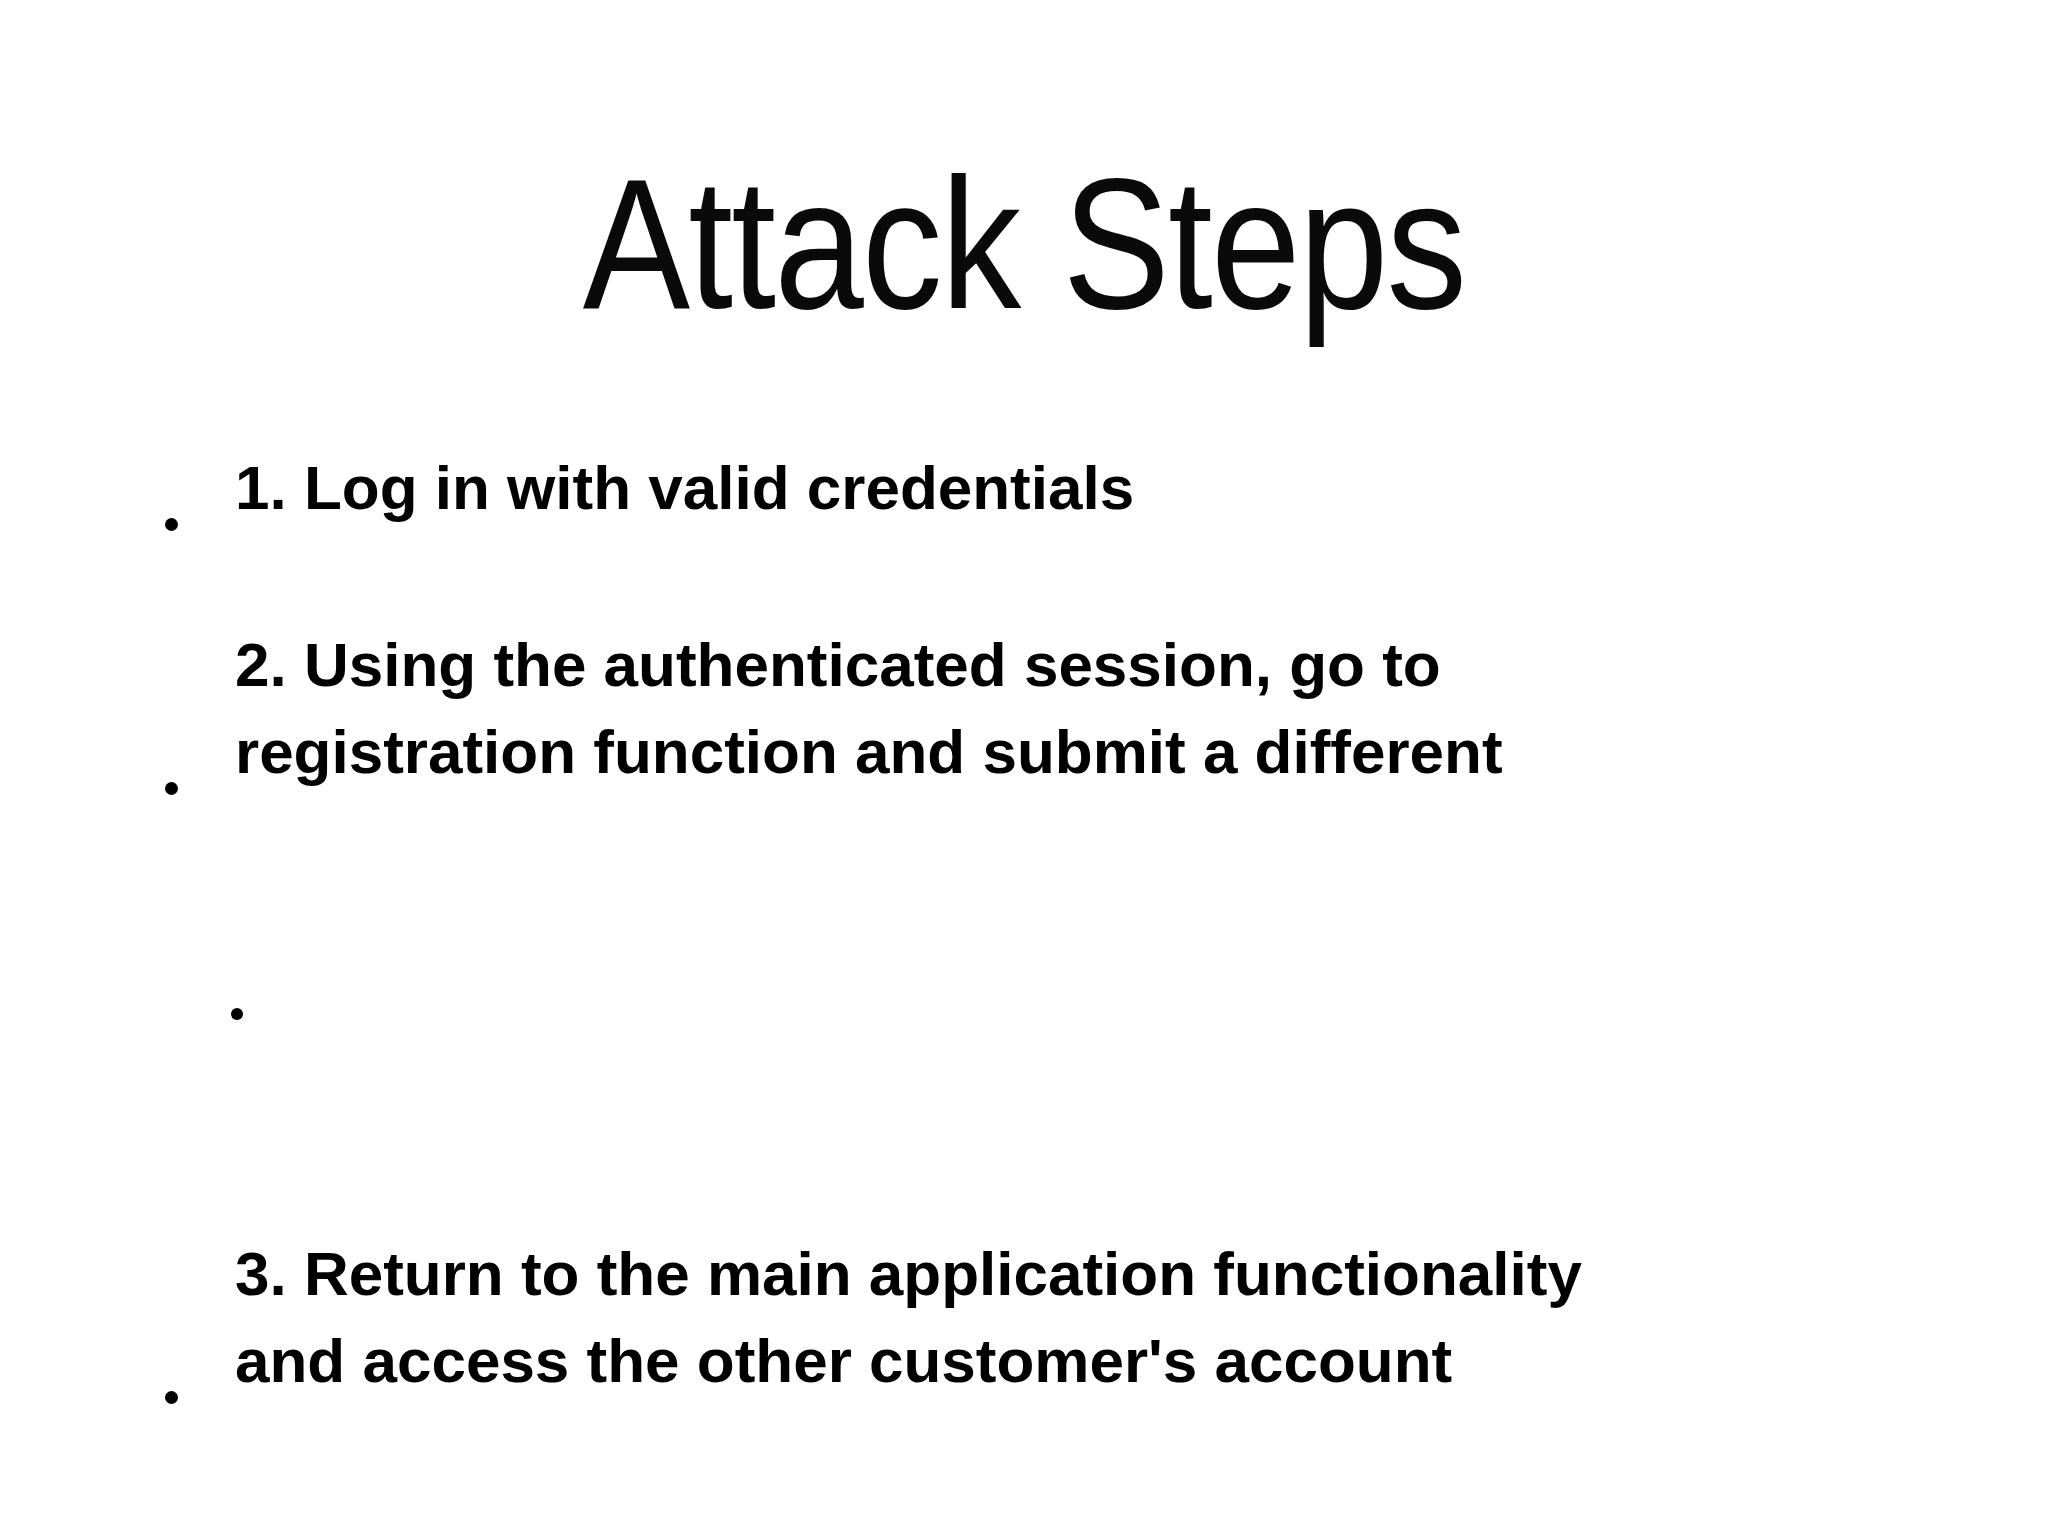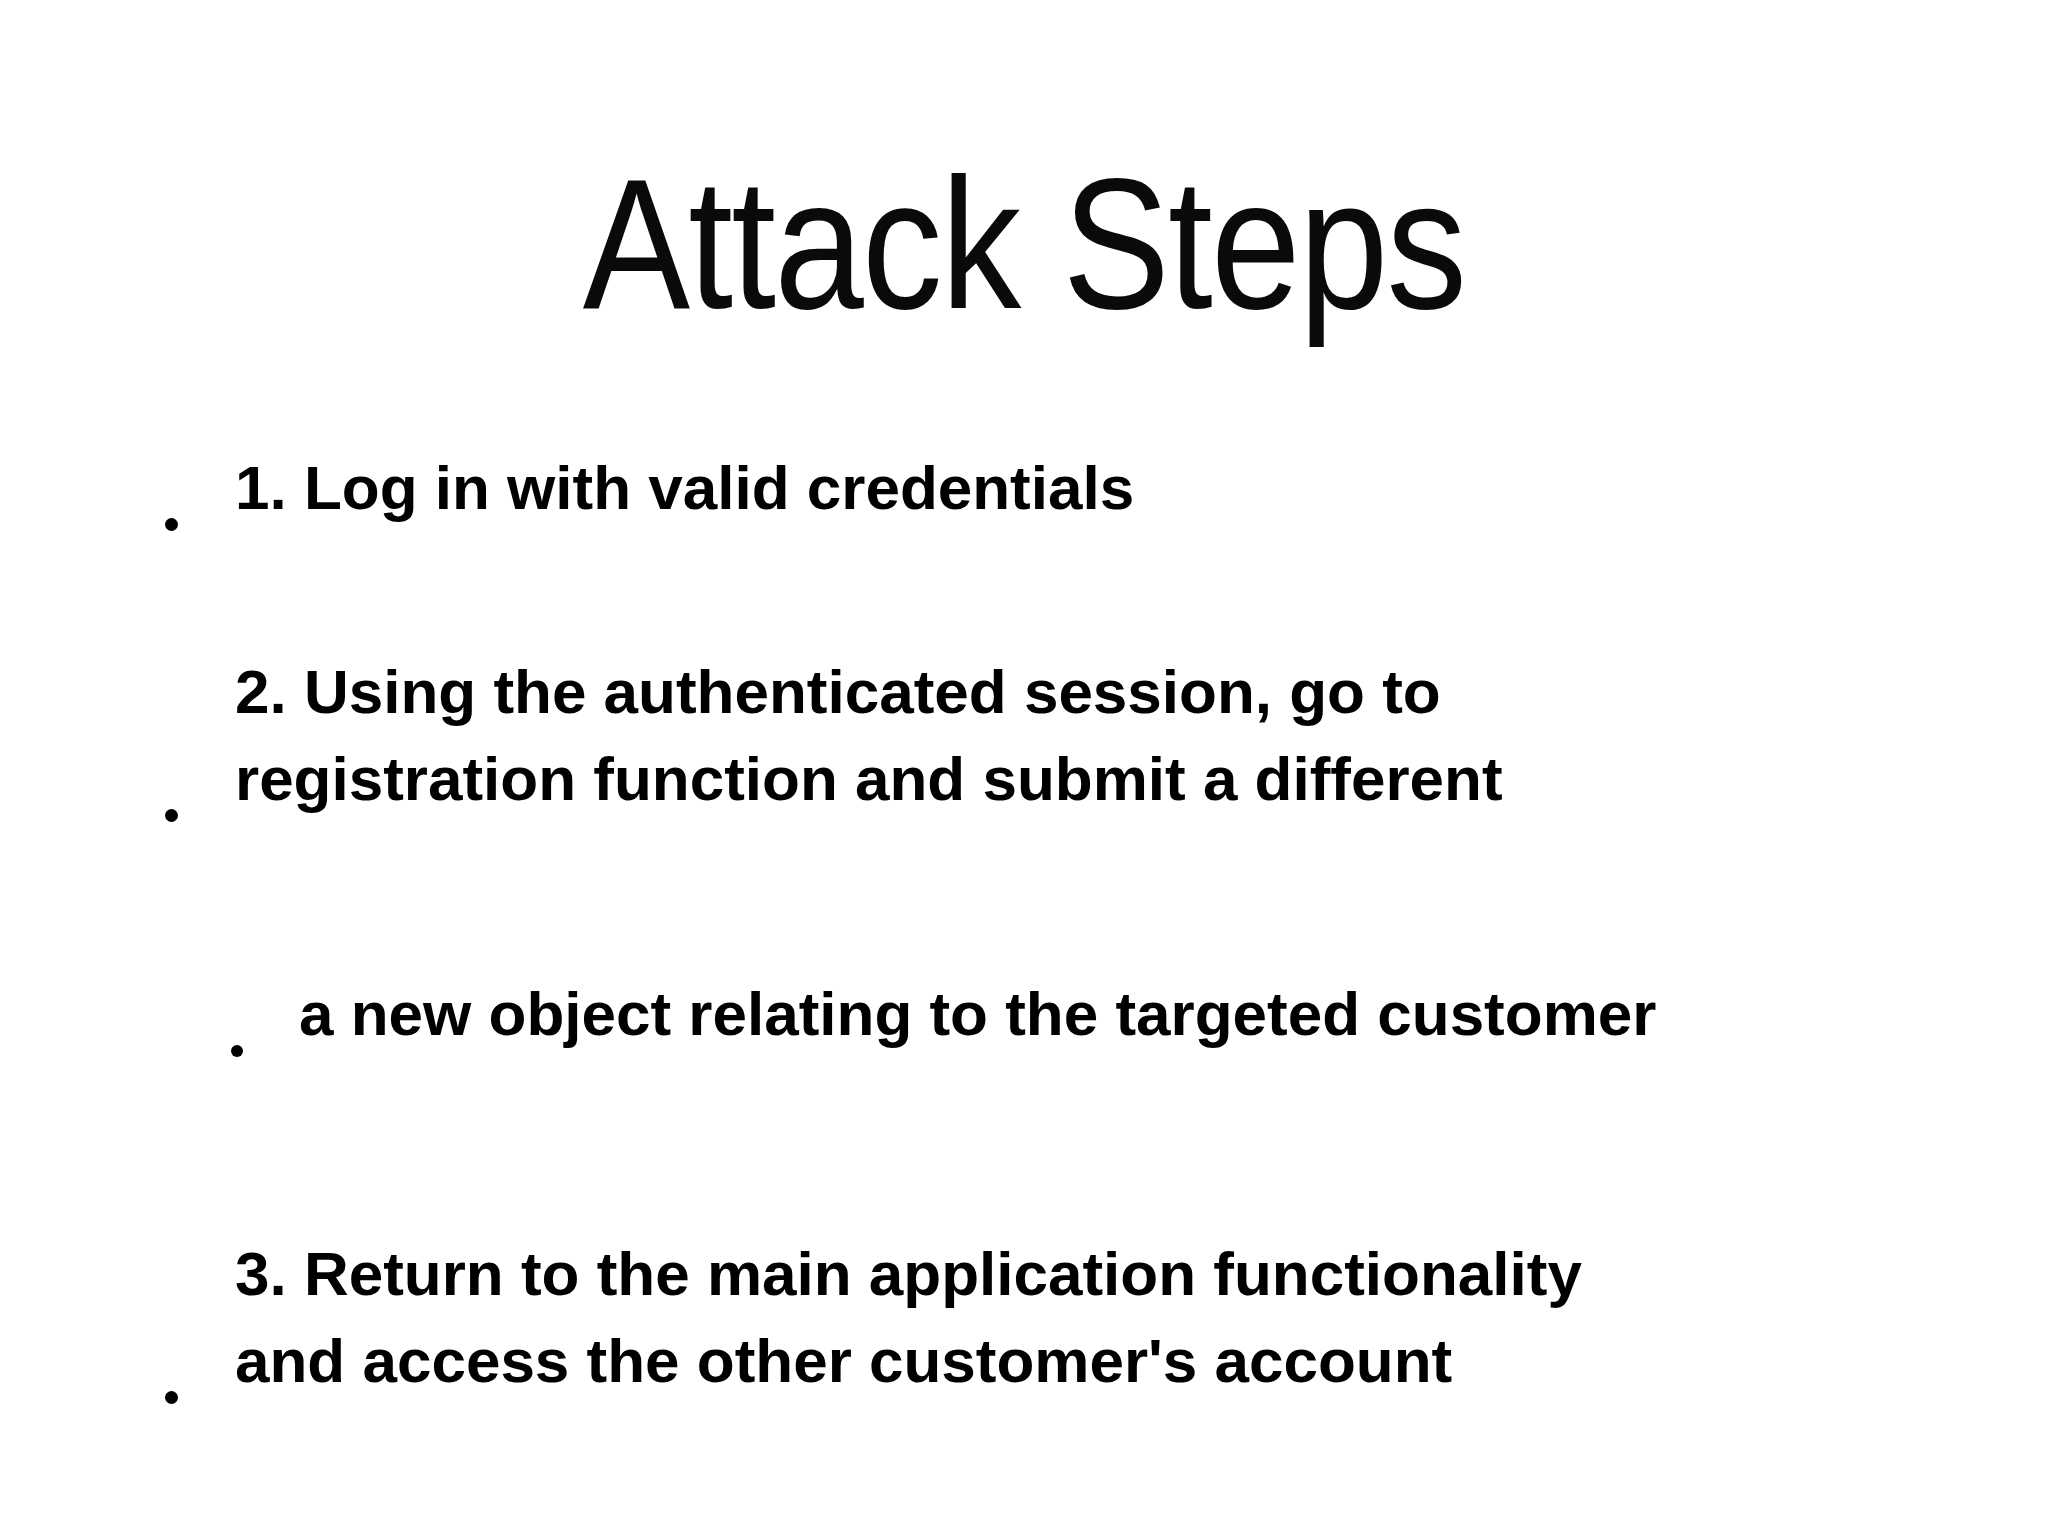--- a/index.html
+++ b/index.html
@@ -43,21 +43,21 @@
     position: absolute;
     display: flex;
     align-items: flex-end;
     font-weight: bold;
     font-size: 62px;
     line-height: 87px;
     color: #000000;
     letter-spacing: 0px;
   }
   .item-1 { top: 444px; }
-  .item-2 { top: 648px; }
+  .item-2 { top: 621px; }
   .item-3 { top: 970px; }
   .item-4 { top: 1230px; }
   .dot {
     flex: 0 0 auto;
     width: 13px;
     height: 13px;
     margin-top: 37px;
     border-radius: 50%;
     background: #000000;
   }
@@ -85,21 +85,20 @@
       <span class="dot"></span>
       <div class="text">
         <div>2. Using the authenticated session, go to</div>
         <div>registration function and submit a different</div>
       </div>
     </div>
 
     <div class="item item-3 lvl2">
       <span class="dot"></span>
       <div class="text">
-        <div>a new object relating to the targeted customer</div>
       </div>
     </div>
 
     <div class="item item-4 lvl1">
       <span class="dot"></span>
       <div class="text">
         <div>3. Return to the main application functionality</div>
         <div>and access the other customer's account</div>
       </div>
     </div>

